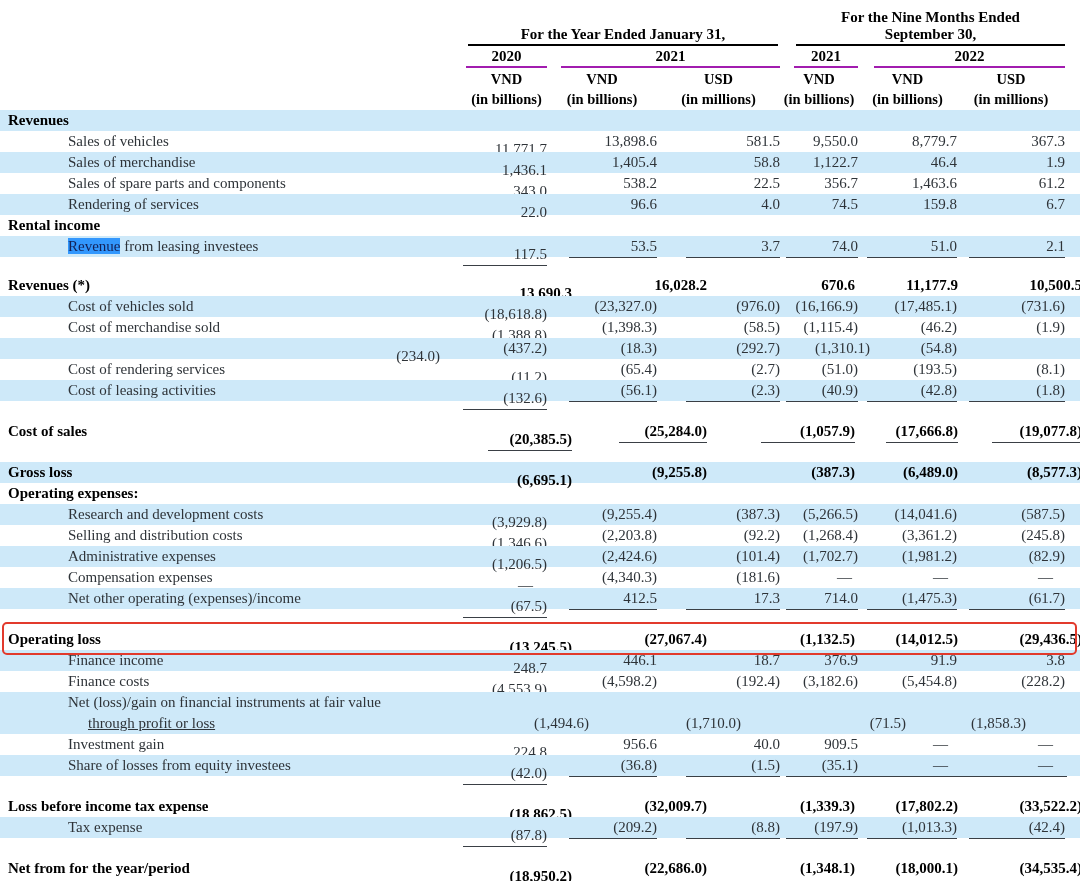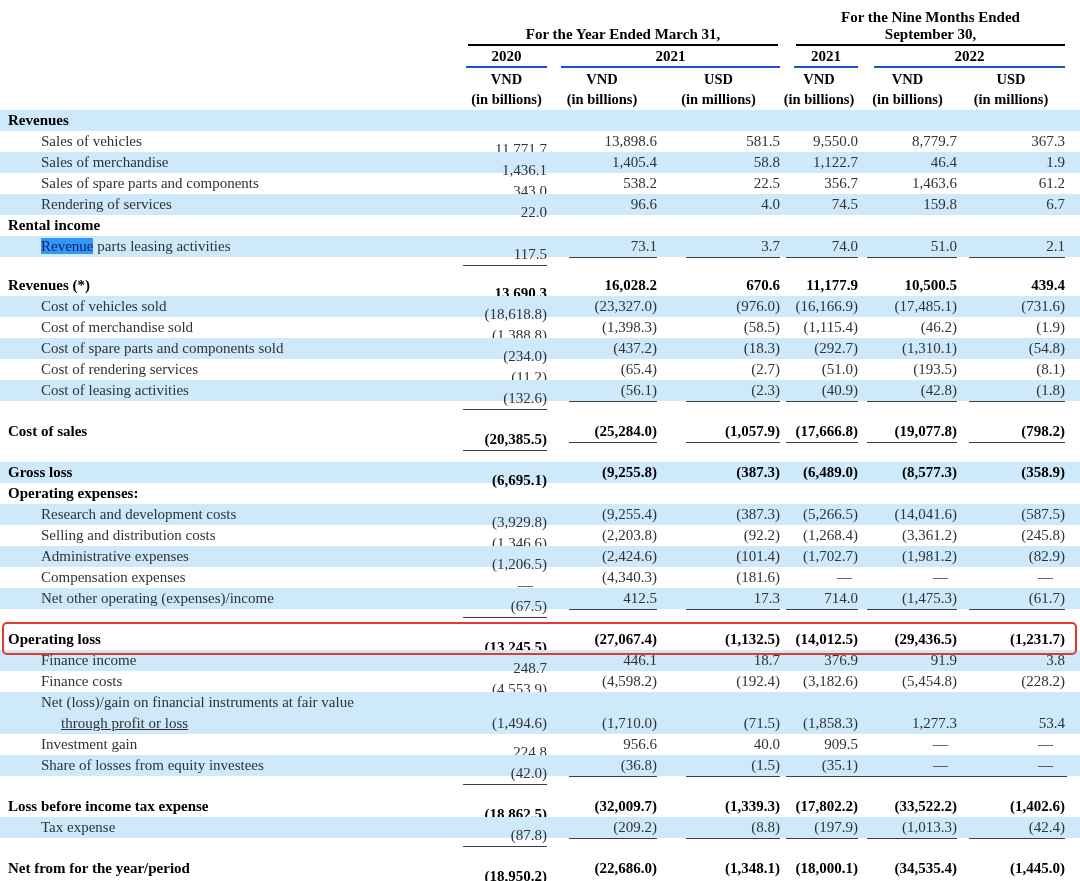--- a/index.html
+++ b/index.html
@@ -25,36 +25,36 @@
   .hdr-titles{align-items:end;height:46px;}
   .hdr-group{
     font-weight:bold;color:#000;text-align:center;line-height:1.12;
     border-bottom:2px solid #000;padding-bottom:1px;
   }
   .hdr-group.g1{grid-column:2/5;margin-left:28px;margin-right:2px;}
   .hdr-group.g2{grid-column:5/8;margin-left:16px;}
   .hdr-years{height:22px;align-items:end;}
   .hdr-year{
     font-weight:bold;color:#000;text-align:center;
-    border-bottom:2px solid #1d4ed8;line-height:20px;
+    border-bottom:2px solid #a21caf;line-height:20px;
   }
   .hdr-year.y1{grid-column:2;margin-left:26px;}
   .hdr-year.y2{grid-column:3/5;margin-left:14px;}
   .hdr-year.y3{grid-column:5;margin-left:14px;}
   .hdr-year.y4{grid-column:6/8;margin-left:16px;}
   .hdr-cur{height:21px;align-items:end;}
   .hdr-unit{height:21px;align-items:start;}
   .hdr-cell{font-weight:bold;color:#000;text-align:center;line-height:20px;font-size:14.5px;}
   .hdr-cell.c1{padding-left:26px;}
   
   .row{height:21px;line-height:21px;position:relative;}
   .row.stripe{background:var(--stripe);}
-  .row.bold{font-weight:bold;color:#000;}
-  .row.two-line{height:42px;line-height:21px;align-items:end;}
-  .label{padding-left:41px;white-space:nowrap;overflow:hidden;}
+  .row.bold{font-weight:bold;color:#000;gap:25px;}
+  .row.two-line{height:42px;line-height:21px;align-items:end;gap:42px;}
+  .label{padding-left:68px;white-space:nowrap;overflow:hidden;}
   .label.lvl0{padding-left:8px;}
   .label .l2{padding-left:20px;text-decoration:underline;}
   .cell{text-align:right;}
   .num{display:inline-block;text-align:right;}
   .c1 .num{min-width:84px;margin-top:8px;}
   .c2 .num{min-width:88px;text-align:right;}
   .c3 .num{min-width:94px;}
   .c4 .num{min-width:72px;}
   .c5 .num{min-width:90px;}
   .c6 .num{min-width:96px;}
@@ -68,21 +68,21 @@
     pointer-events:none;z-index:3;
   }
 </style>
 </head>
 <body>
 
 <div>
 
   <div class="grid hdr-titles">
     <div class="hdr-group g1">
-      <span>For the Year Ended March 31,</span>
+      <span>For the Year Ended January 31,</span>
     </div>
     <div class="hdr-group g2">
       <div>For the Nine Months Ended</div>
       <div>September 30,</div>
     </div>
   </div>
 
   <div class="grid hdr-years" id="hdr-years">
       <div class="hdr-year y1">2020</div>
       <div class="hdr-year y2">2021</div>
@@ -156,23 +156,23 @@
       <div class="grid row bold">
         <div class="label lvl0">Rental income</div>
         <div class="cell c1"></div>
         <div class="cell c2"></div>
         <div class="cell c3"></div>
         <div class="cell c4"></div>
         <div class="cell c5"></div>
         <div class="cell c6"></div>
       </div>
       <div class="grid row stripe sum">
-        <div class="label"><span class="sel">Revenue</span><span> parts leasing activities</span></div>
+        <div class="label"><span class="sel">Revenue</span><span> from leasing investees</span></div>
         <div class="cell c1"><span class="num">117.5</span></div>
-        <div class="cell c2"><span class="num">73.1</span></div>
+        <div class="cell c2"><span class="num">53.5</span></div>
         <div class="cell c3"><span class="num">3.7</span></div>
         <div class="cell c4"><span class="num">74.0</span></div>
         <div class="cell c5"><span class="num">51.0</span></div>
         <div class="cell c6"><span class="num">2.1</span></div>
       </div>
       <div class="spacer" style="height: 18px;"></div>
       <div class="grid row bold">
         <div class="label lvl0">Revenues (*)</div>
         <div class="cell c1"><span class="num">13,690.3</span></div>
         <div class="cell c2"><span class="num">16,028.2</span></div>
@@ -193,21 +193,20 @@
       <div class="grid row">
         <div class="label">Cost of merchandise sold</div>
         <div class="cell c1"><span class="num">(1,388.8)</span></div>
         <div class="cell c2"><span class="num">(1,398.3)</span></div>
         <div class="cell c3"><span class="num">(58.5)</span></div>
         <div class="cell c4"><span class="num">(1,115.4)</span></div>
         <div class="cell c5"><span class="num">(46.2)</span></div>
         <div class="cell c6"><span class="num">(1.9)</span></div>
       </div>
       <div class="grid row stripe">
-        <div class="label">Cost of spare parts and components sold</div>
         <div class="cell c1"><span class="num">(234.0)</span></div>
         <div class="cell c2"><span class="num">(437.2)</span></div>
         <div class="cell c3"><span class="num">(18.3)</span></div>
         <div class="cell c4"><span class="num">(292.7)</span></div>
         <div class="cell c5"><span class="num">(1,310.1)</span></div>
         <div class="cell c6"><span class="num">(54.8)</span></div>
       </div>
       <div class="grid row">
         <div class="label">Cost of rendering services</div>
         <div class="cell c1"><span class="num">(11.2)</span></div>

